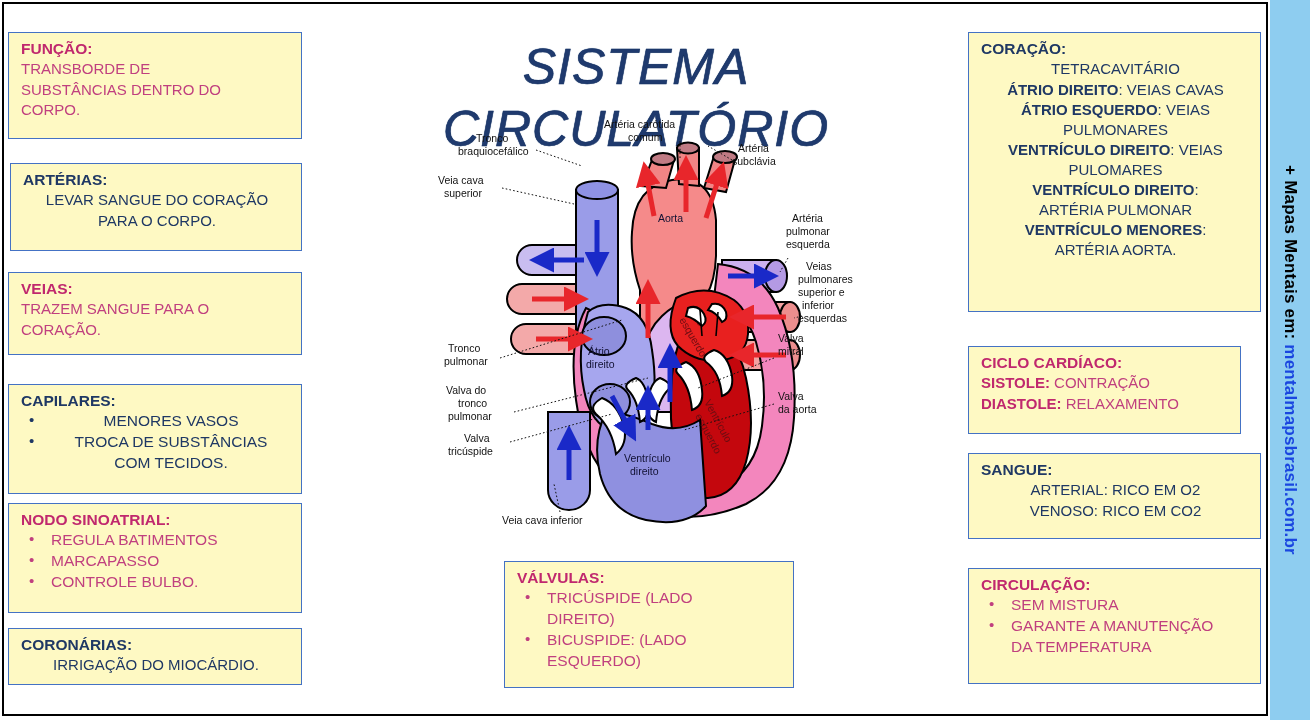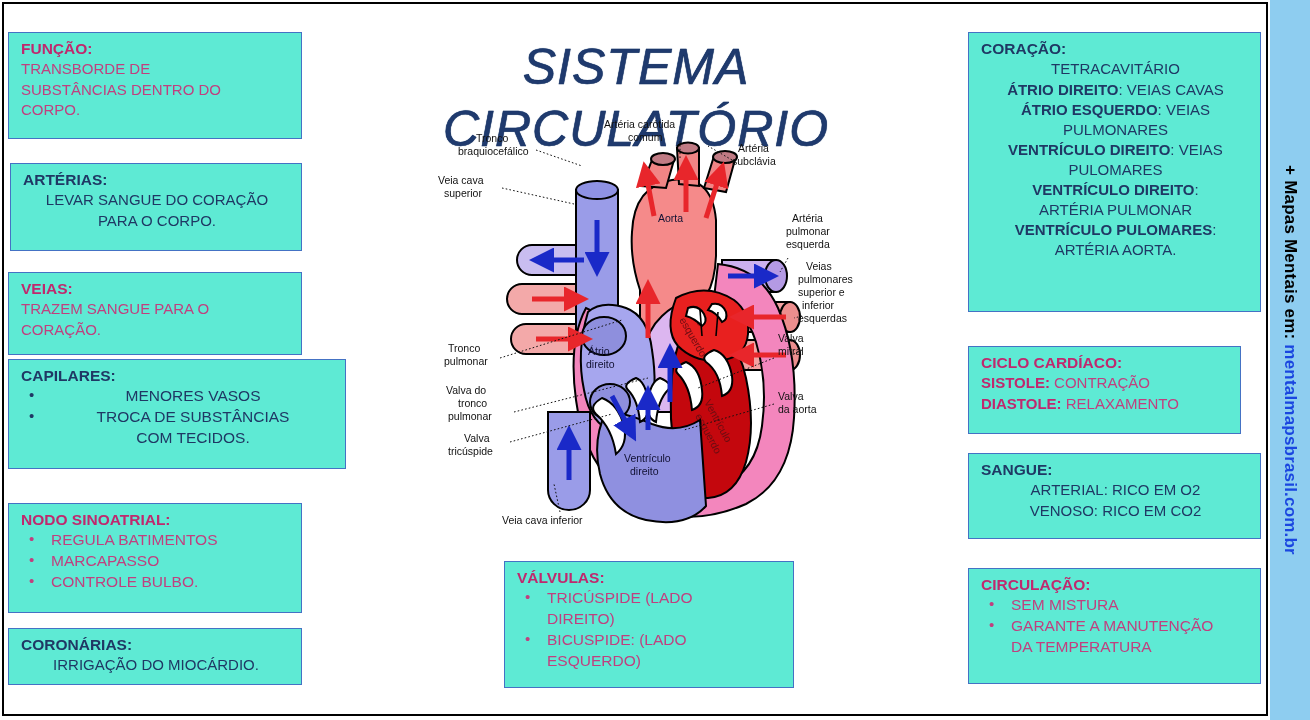--- a/index.html
+++ b/index.html
@@ -49,21 +49,21 @@
     letter-spacing: 0.2px;
   }
   .promo-black { color: #000000; }
   .promo-blue  { color: #1a46e0; }
 
   
   .panel {
     position: absolute;
     box-sizing: border-box;
     border: 1.5px solid #4472c4;
-    background: #5eead4;
+    background: #fef9c3;
     padding: 6px 10px 7px 12px;
   }
   .panel .ttl {
     font-weight: bold;
     font-size: 15.5px;
     line-height: 1.32;
     display: block;
   }
   .panel .ln {
     font-size: 15px;
@@ -87,21 +87,21 @@
   }
   .c-pink  { color: #c0407f; }
   .c-navy  { color: #1f3864; text-align: center; }
   .b-pink  { color: #c0286e; font-weight: bold; }
   .b-navy  { color: #1f3864; font-weight: bold; }
 
   
   #p-funcao     { left: 8px;  top: 32px;  width: 294px; height: 107px; }
   #p-arterias   { left: 10px; top: 163px; width: 292px; height: 88px;  }
   #p-veias      { left: 8px;  top: 272px; width: 294px; height: 83px;  }
-  #p-capilares  { left: 8px;  top: 359px; width: 338px; height: 110px; }
+  #p-capilares  { left: 8px;  top: 384px; width: 294px; height: 110px; }
   #p-nodo       { left: 8px;  top: 503px; width: 294px; height: 110px; }
   #p-coronarias { left: 8px;  top: 628px; width: 294px; height: 57px;  }
 
   
   #p-coracao    { left: 968px; top: 32px;  width: 293px; height: 280px; }
   #p-ciclo      { left: 968px; top: 346px; width: 273px; height: 88px;  }
   #p-sangue     { left: 968px; top: 453px; width: 293px; height: 86px;  }
   #p-circulacao { left: 968px; top: 568px; width: 293px; height: 116px; }
 
   
@@ -209,21 +209,21 @@
   <div class="panel" id="p-coracao">
     <span class="ttl b-navy">CORAÇÃO:</span>
     <span class="ln c-navy">TETRACAVITÁRIO</span>
     <span class="ln c-navy"><b class="b-navy">ÁTRIO DIREITO</b><span>: VEIAS CAVAS</span></span>
     <span class="ln c-navy"><b class="b-navy">ÁTRIO ESQUERDO</b><span>: VEIAS</span></span>
     <span class="ln c-navy">PULMONARES</span>
     <span class="ln c-navy"><b class="b-navy">VENTRÍCULO DIREITO</b><span>: VEIAS</span></span>
     <span class="ln c-navy">PULOMARES</span>
     <span class="ln c-navy"><b class="b-navy">VENTRÍCULO DIREITO</b><span>:</span></span>
     <span class="ln c-navy">ARTÉRIA PULMONAR</span>
-    <span class="ln c-navy"><b class="b-navy">VENTRÍCULO PULOMARES</b><span>:</span></span>
+    <span class="ln c-navy"><b class="b-navy">VENTRÍCULO MENORES</b><span>:</span></span>
     <span class="ln c-navy">ARTÉRIA AORTA.</span>
   </div>
 
   <div class="panel" id="p-ciclo">
     <span class="ttl b-pink">CICLO CARDÍACO:</span>
     <span class="ln c-pink"><b class="b-pink">SISTOLE:</b><span> CONTRAÇÃO</span></span>
     <span class="ln c-pink"><b class="b-pink">DIASTOLE:</b><span> RELAXAMENTO</span></span>
   </div>
 
   <div class="panel" id="p-sangue">

